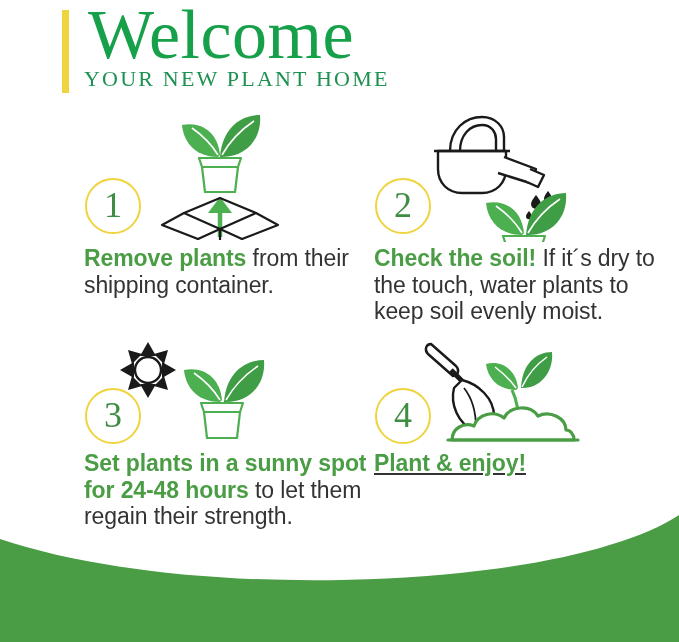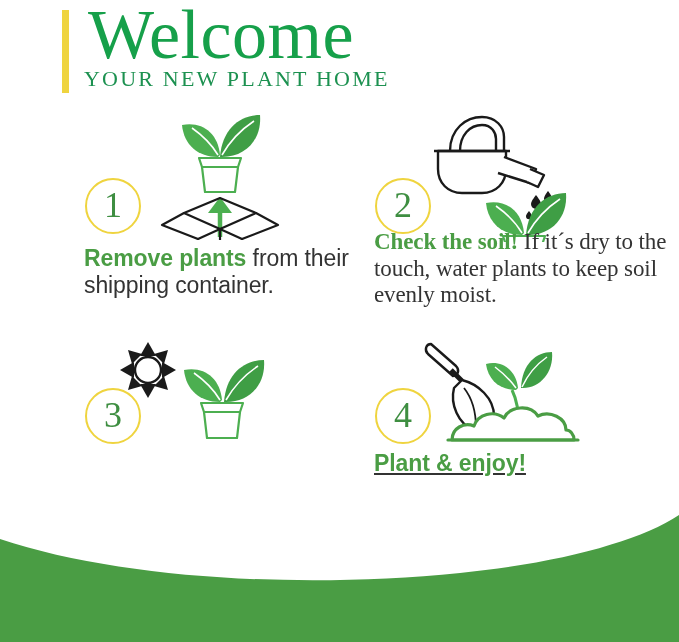--- a/index.html
+++ b/index.html
@@ -189,21 +189,21 @@
         <path d="M100 128 C102 100 120 86 140 86 C142 110 126 128 102 128 Z" fill="#3F9E45"></path>
         <path d="M70 99 C80 106 90 116 96 126" stroke="#ffffff" stroke-width="1.6" fill="none"></path>
         <path d="M134 92 C122 100 110 112 102 126" stroke="#ffffff" stroke-width="1.6" fill="none"></path>
 
         <path d="M77 129 L119 129 L116 138 L113 163 L83 163 L80 138 Z" stroke="#4CAF50" stroke-width="2.2" fill="#ffffff" stroke-linejoin="round"></path>
         <path d="M80 138 L116 138" stroke="#4CAF50" stroke-width="2.2"></path>
       </svg>
     </div>
   </div>
 
-  <div class="step-text" style="left:6px; top:124px; width:300px;font-family:Liberation Serif, serif;">
+  <div class="step-text" style="left:6px; top:140px; width:300px;">
     <span class="hl">Check the soil!</span><span> If it´s dry to the touch, water plants to keep soil evenly moist.</span>
   </div>
 </div>
 
 <div class="step step-col-left step-row-bottom">
   <div class="step-icon-row">
 
     <div class="badge" style="left:7px; top:48px;">
       <span>3</span>
     </div>
@@ -227,20 +227,23 @@
         <path d="M108 62 C110 34 128 20 148 20 C150 44 134 62 110 62 Z" fill="#3F9E45"></path>
         <path d="M78 33 C88 40 98 50 104 60" stroke="#ffffff" stroke-width="1.6" fill="none"></path>
         <path d="M142 26 C130 34 118 46 110 60" stroke="#ffffff" stroke-width="1.6" fill="none"></path>
 
         <path d="M85 63 L127 63 L124 72 L121 98 L91 98 L88 72 Z" stroke="#4CAF50" stroke-width="2.2" fill="#ffffff" stroke-linejoin="round"></path>
         <path d="M88 72 L124 72" stroke="#4CAF50" stroke-width="2.2"></path>
       </svg>
     </div>
   </div>
 
+  <div class="step-text" style="left:6px; top:110px; width:290px;">
+    <span class="hl">Set plants in a sunny spot for 24-48 hours</span><span> to let them regain their strength.</span>
+  </div>
 </div>
 
 <div class="step step-col-right step-row-bottom">
   <div class="step-icon-row">
 
     <div class="badge" style="left:7px; top:48px;">
       <span>4</span>
     </div>
 
     <div class="icon-wrap" style="left:50px; top:0px;">

